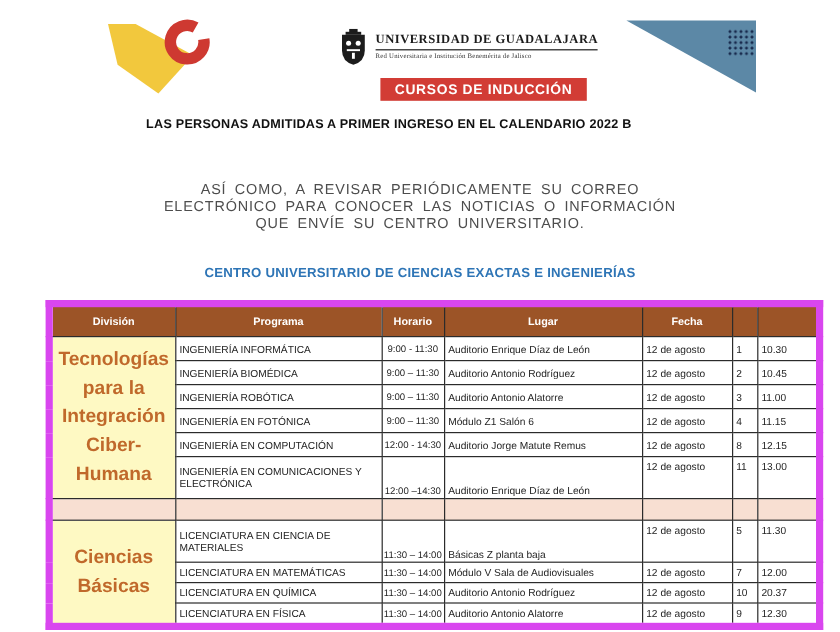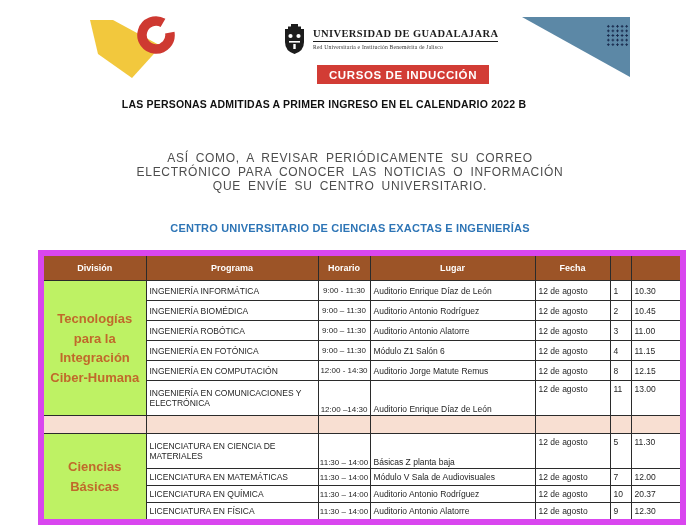--- a/index.html
+++ b/index.html
@@ -72,22 +72,22 @@
     height:22px; text-align:center;
   }
   .schedule td { font-size:8.5px; color:#1f1f1f; padding:1px 3px; vertical-align:middle; }
   .col-div  { width:105px; } .col-prog { width:172px; } .col-hor { width:52px; }
   .col-lug  { width:165px; } .col-fec  { width:75px;  } .col-num { width:21px; }
   .col-time { width:52px; }
   tr.r  td { height:17px; }
   tr.r2 td { height:30px; }
   tr.rs td { height:14px; }
   td.division {
-    color:#C0692B; font-weight:bold; font-size:13px; text-align:center; line-height:1.5;
-    background:#bef264;
+    color:#C0692B; font-weight:bold; font-size:16px; text-align:center; line-height:1.5;
+    background:#fef9c3;
   }
   td.programa { text-align:left; text-transform:uppercase; }
   td.horario  { text-align:center; font-size:8px; padding:1px 1px; }
   td.lugar    { text-align:left; }
   td.fecha, td.num, td.hora { text-align:left; }
   tr.r2 td.horario, tr.r2 td.lugar { vertical-align:bottom; }
   tr.r2 td.fecha, tr.r2 td.num, tr.r2 td.hora { vertical-align:top; padding-top:3px; }
   tr.separator td { background:#F8DFD2; height:15px; }
 </style>
 </head>

